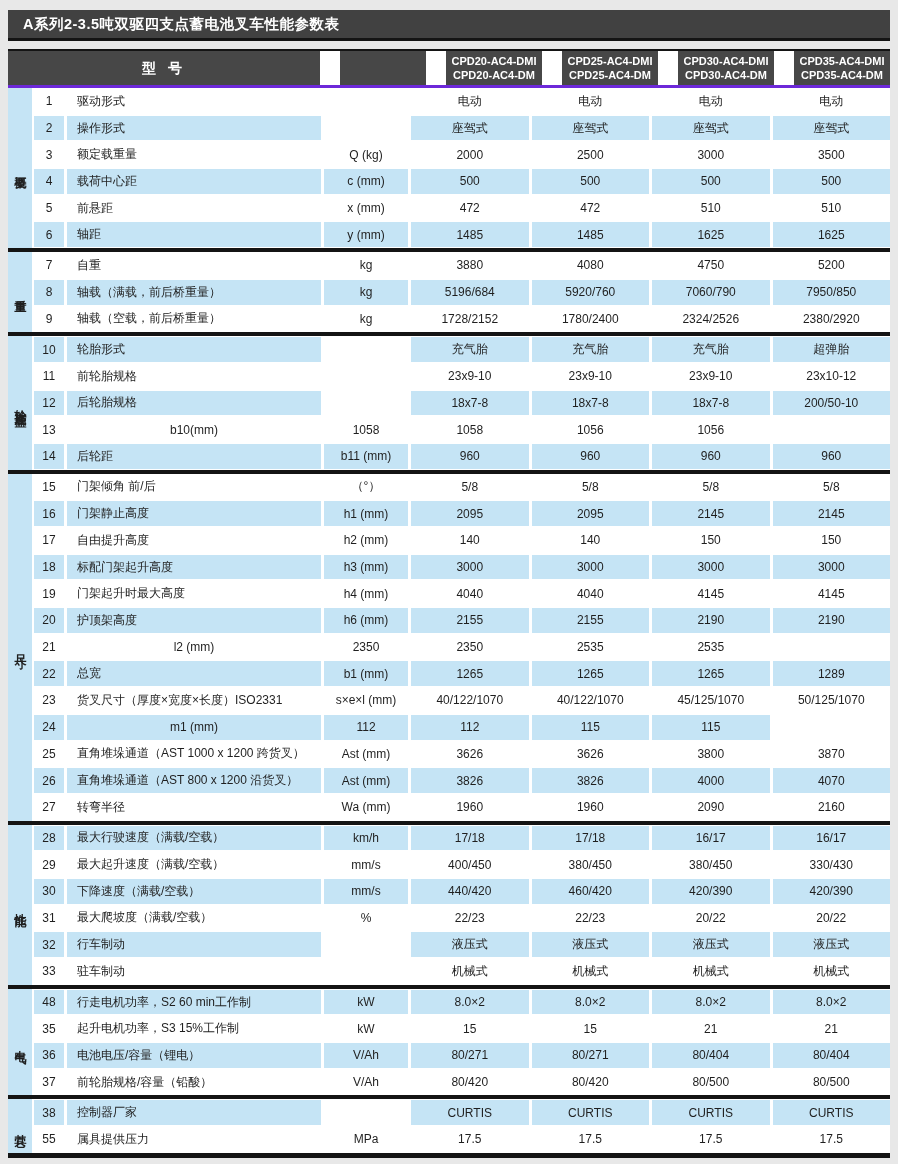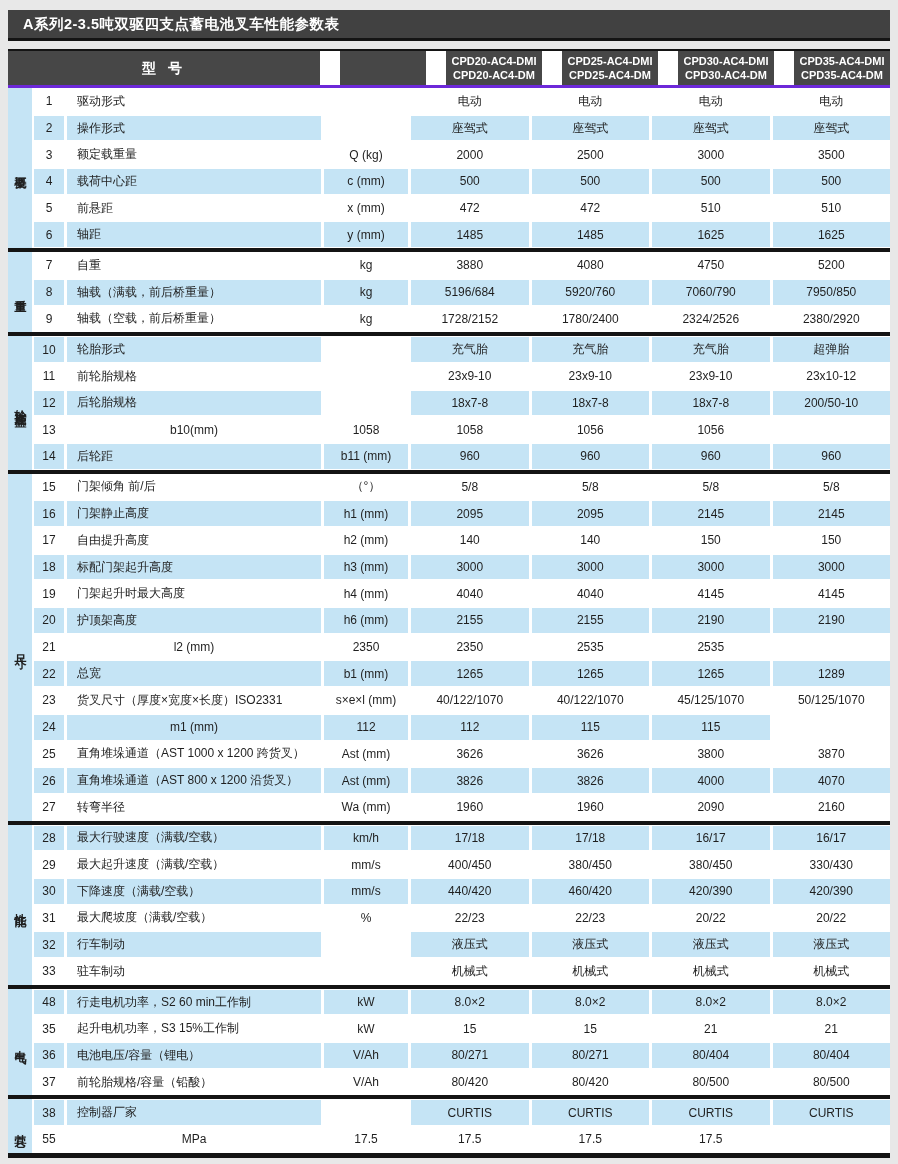--- a/index.html
+++ b/index.html
@@ -488,20 +488,21 @@
             <div class="cell cell-num">38</div>
             <div class="cell cell-name">控制器厂家</div>
             <div class="cell cell-unit empty"></div>
             <div class="cell cell-val">CURTIS</div>
             <div class="cell cell-val">CURTIS</div>
             <div class="cell cell-val">CURTIS</div>
             <div class="cell cell-val">CURTIS</div>
           </div>
           <div class="row">
             <div class="cell cell-num">55</div>
+            <div class="cell cell-name">属具提供压力</div>
             <div class="cell cell-unit">MPa</div>
             <div class="cell cell-val">17.5</div>
             <div class="cell cell-val">17.5</div>
             <div class="cell cell-val">17.5</div>
             <div class="cell cell-val">17.5</div>
           </div>
         </div>
       </div>
     </div>
 

